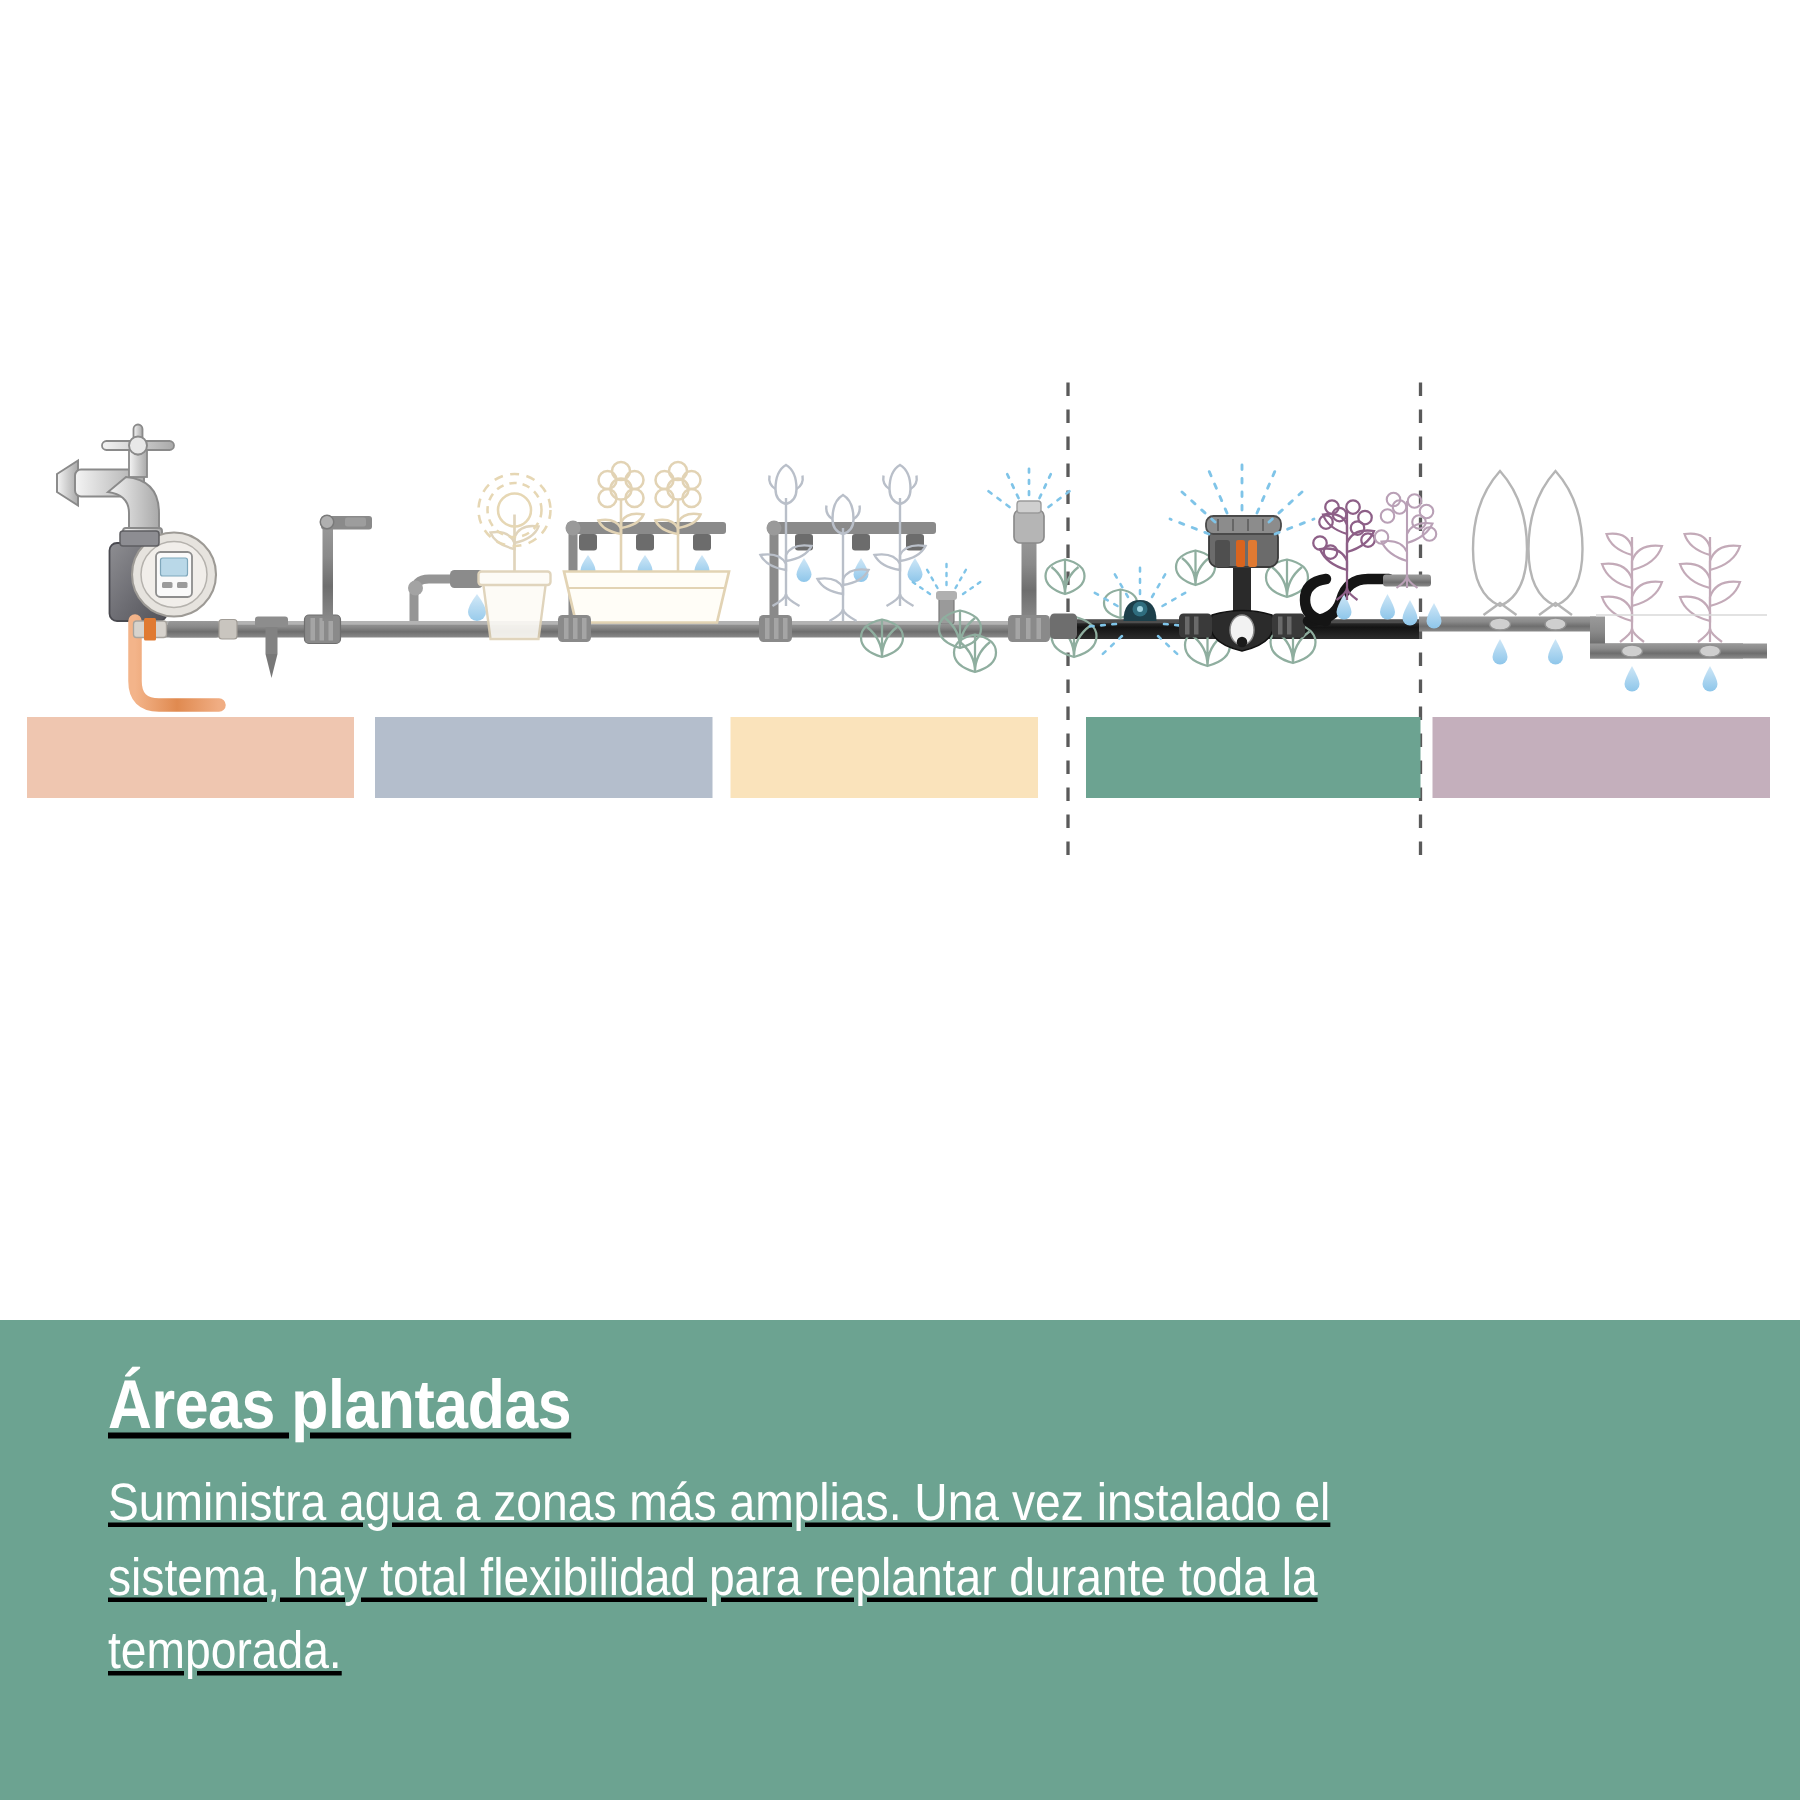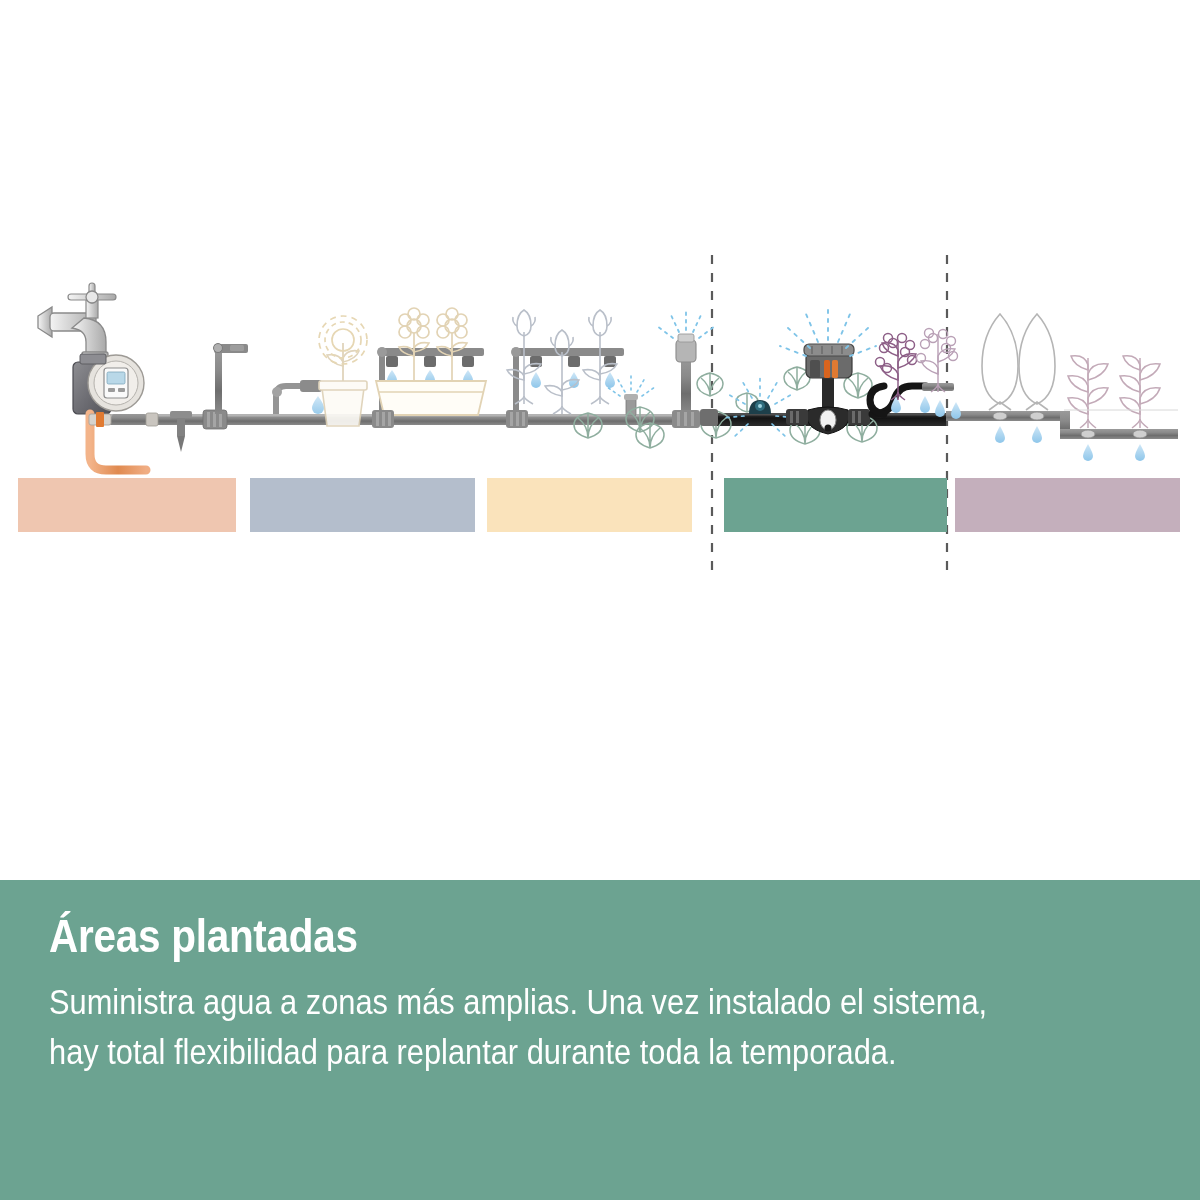--- a/index.html
+++ b/index.html
@@ -49,21 +49,22 @@
   }
 
   
   #caption-panel {
     position: absolute;
     left: 0;
     top: 880px;
     width: 1200px;
     height: 320px;
     box-sizing: border-box;
-    padding: 30px 72px 0 49px;
+    padding: 30px 72px 0 72px;
+    text-decoration: underline;
   }
 
   #caption-title {
     margin: 0;
     font-family: "Liberation Sans Narrow", "Liberation Sans", sans-serif;
     font-size: 46px;
     font-weight: bold;
     line-height: 1.15;
     color: #ffffff;
     letter-spacing: -0.3px;

